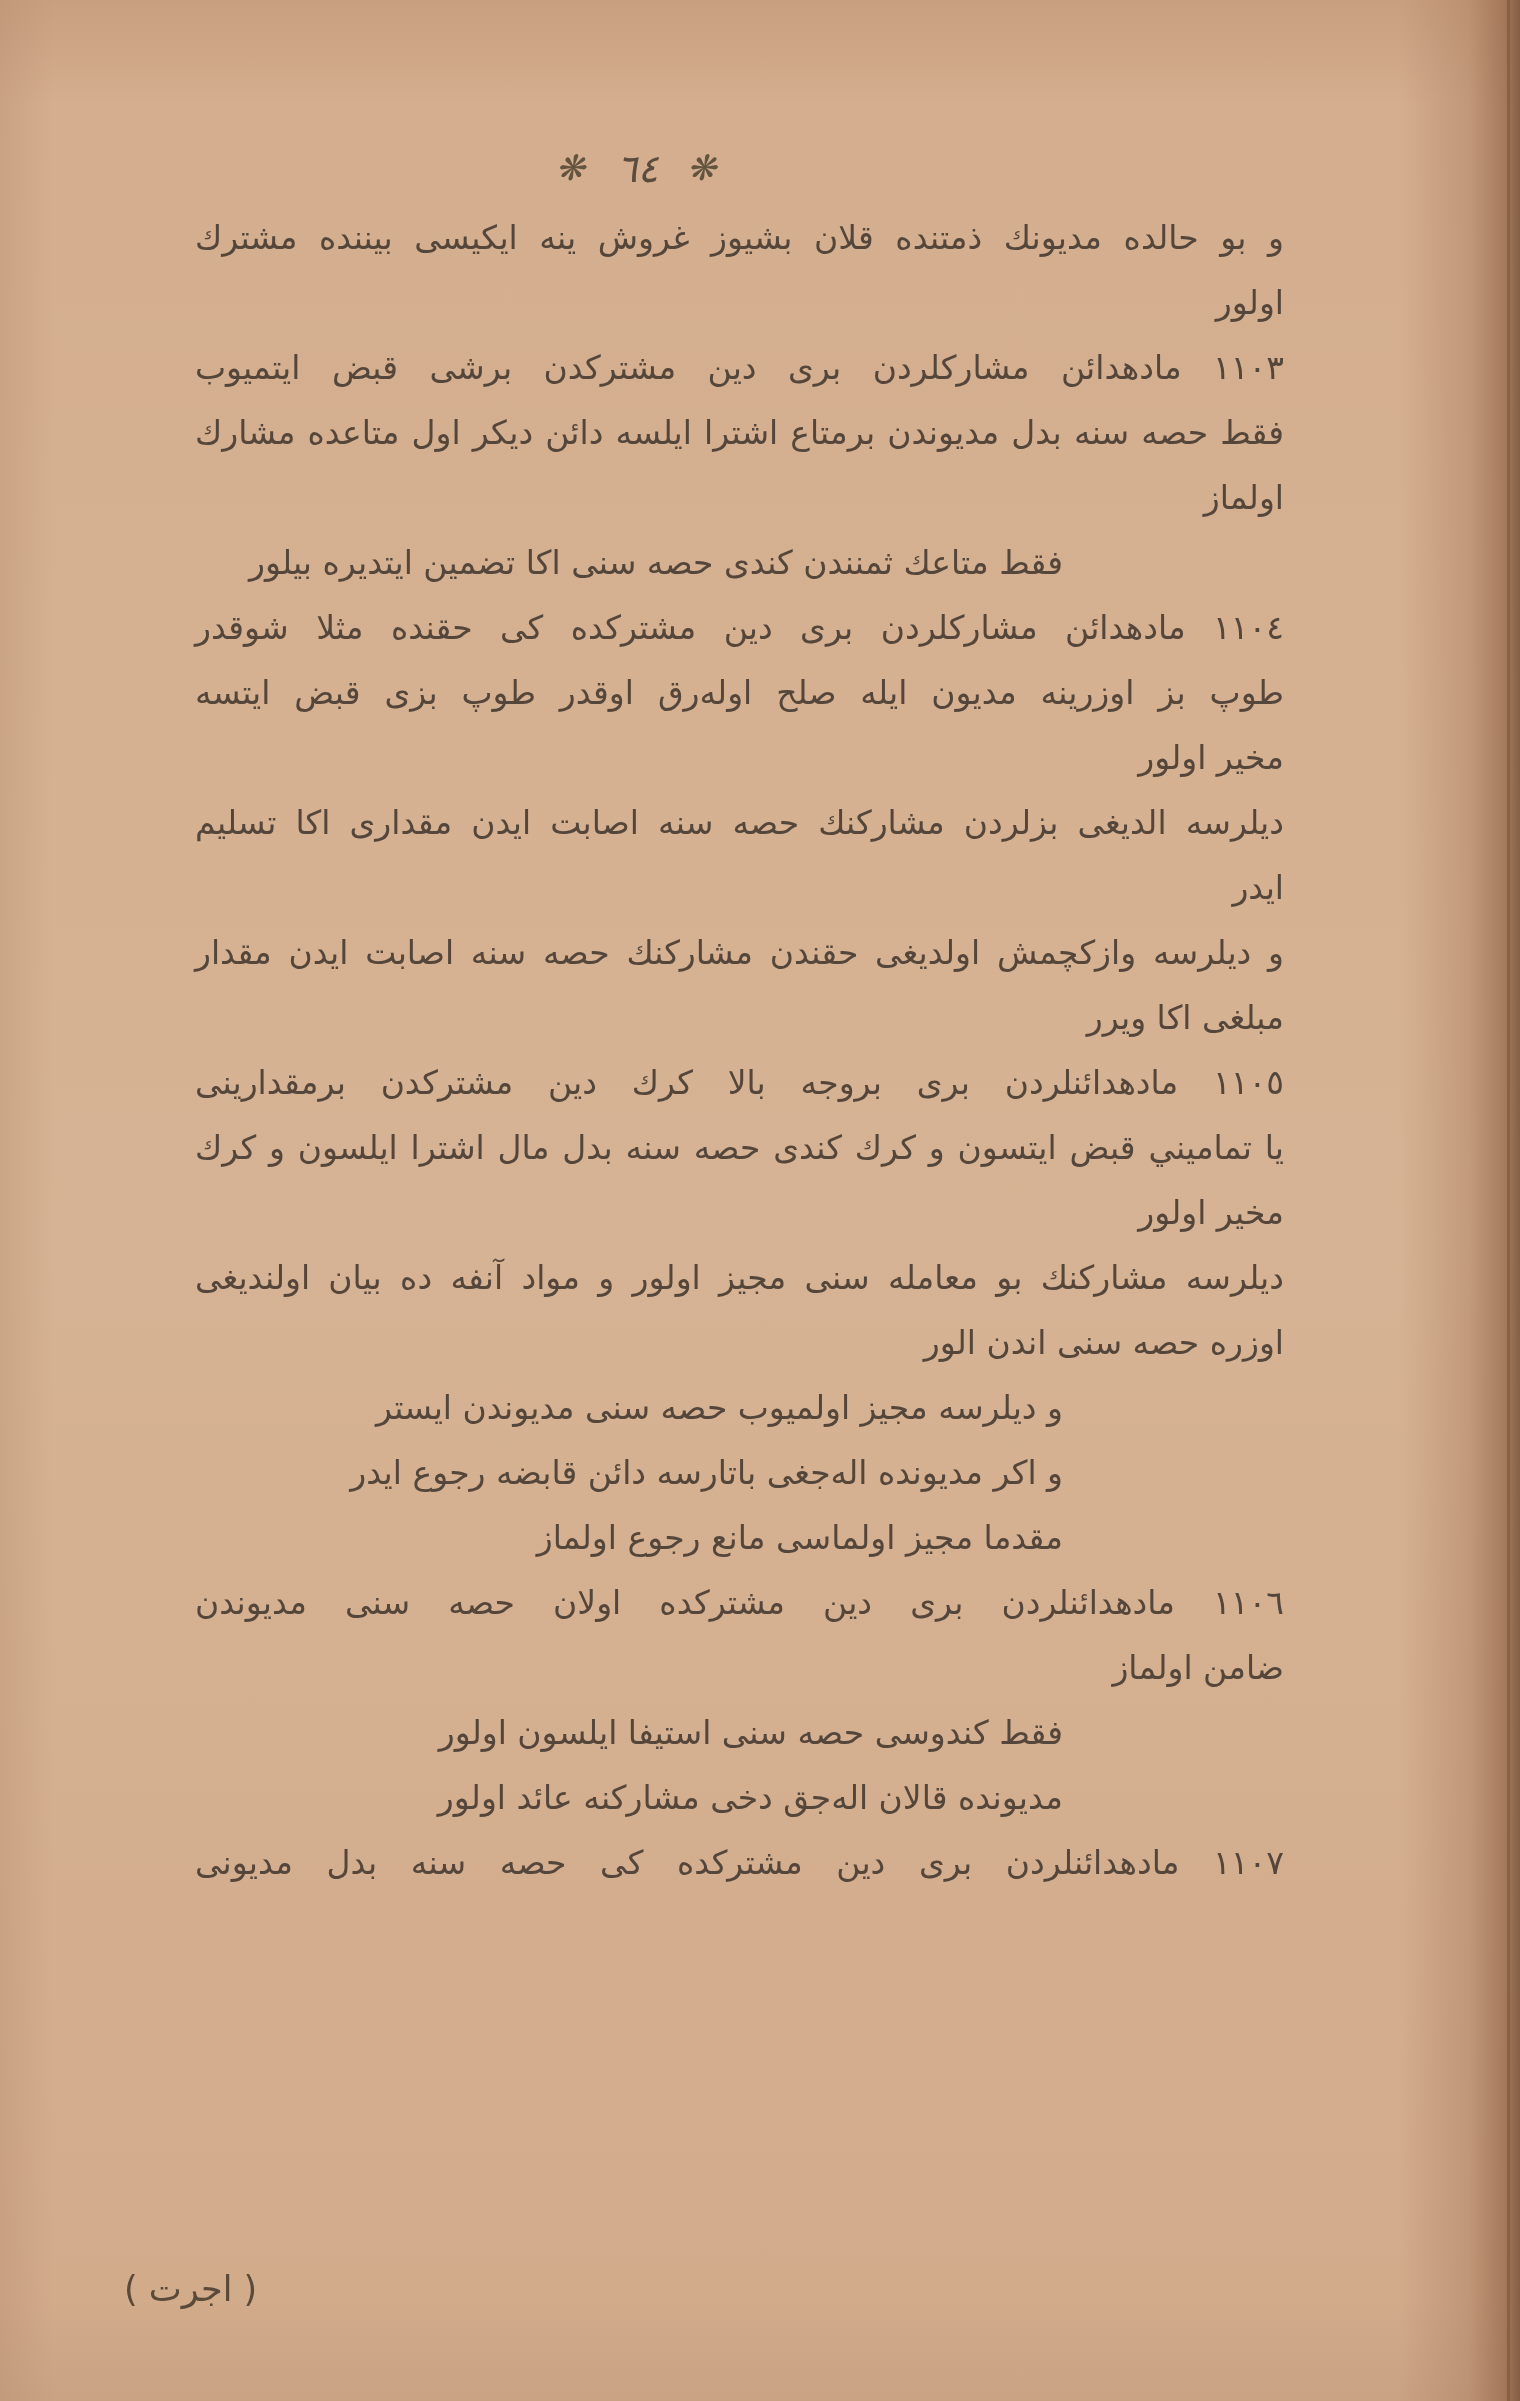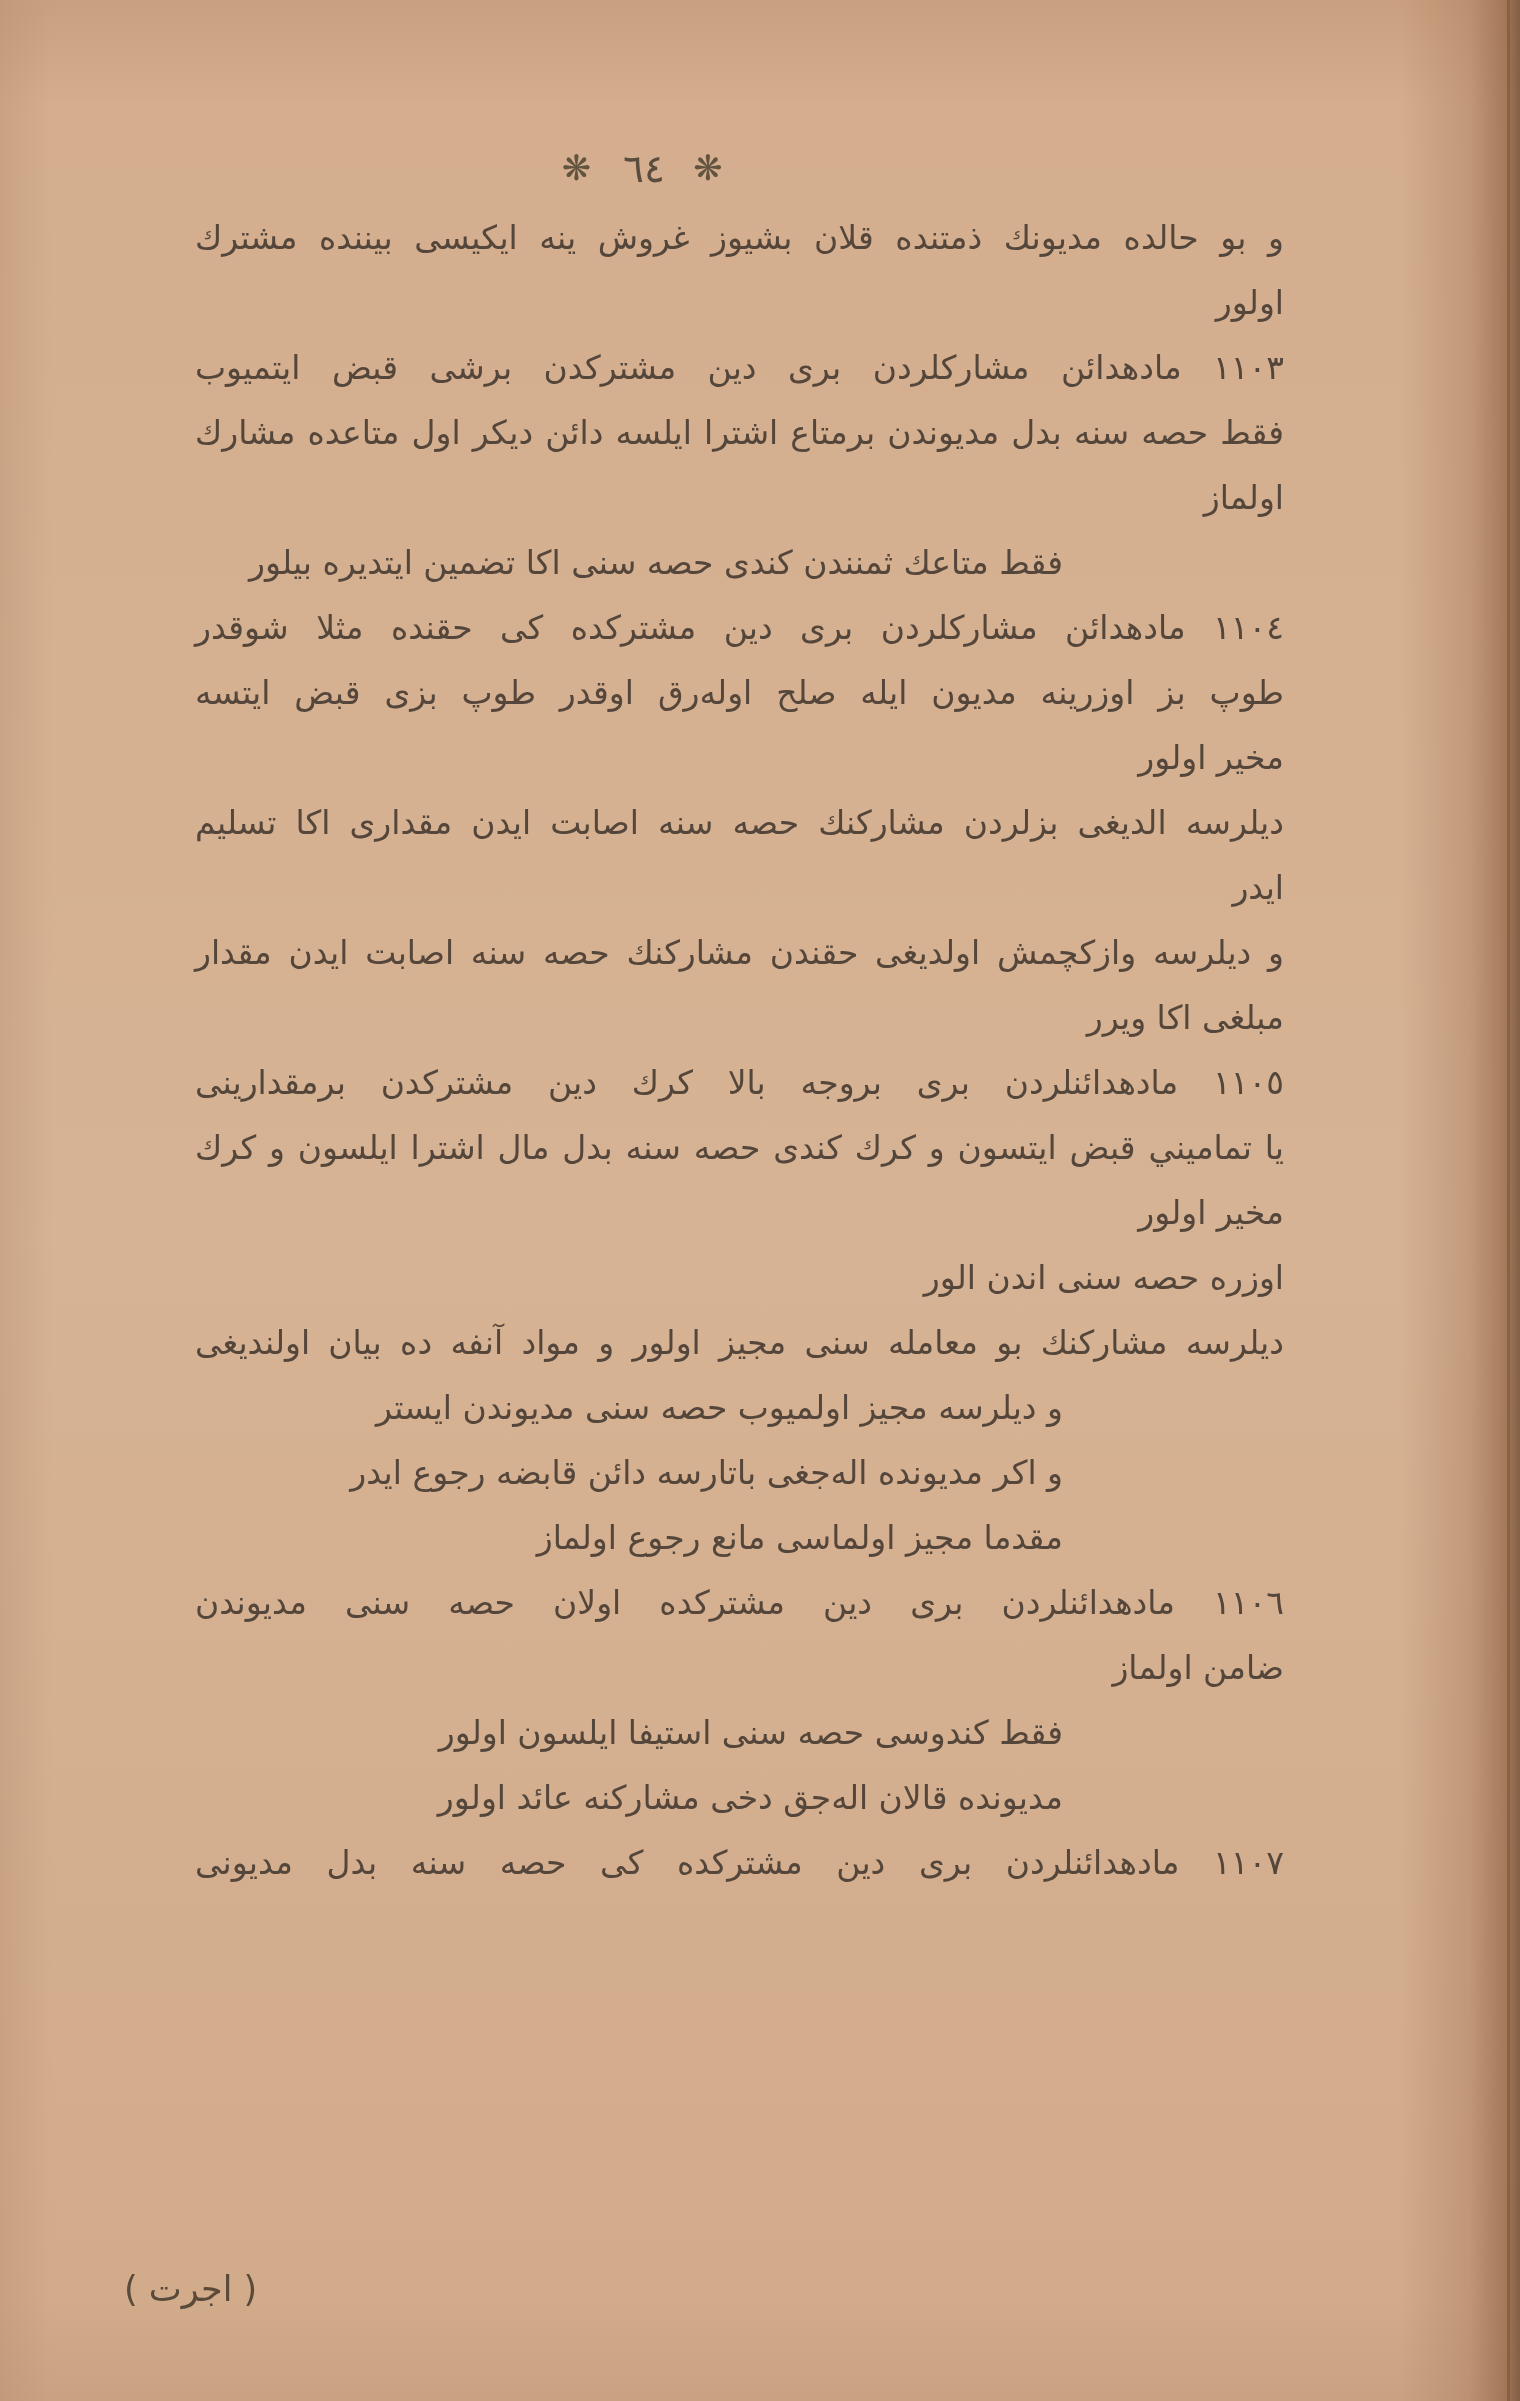--- a/index.html
+++ b/index.html
@@ -33,26 +33,27 @@
       top: 0;
       width: 3.5px;
       height: 2401px;
       background: rgba(120, 82, 55, 0.55);
     }
     .page-number {
       position: absolute;
       top: 142px;
       left: 549px;
       width: 177px;
-      text-align: right;
+      text-align: center;
       color: #5a4c3e;
       font-family: "DejaVu Serif", serif;
       font-size: 39px;
       letter-spacing: 3.5px;
       direction: rtl;
+      font-style: italic;
     }
     .page-number .ornament {
       font-size: 35px;
       color: #62543f;
       display: inline-block;
       vertical-align: middle;
     }
     .page-number .num {
       display: inline-block;
       vertical-align: middle;
@@ -119,22 +120,22 @@
       <div class="line"><span class="article-num">١١٠٤ ماده</span><span>دائن مشاركلردن برى دين مشتركده كى حقنده مثلا شوقدر</span></div>
       <div class="line"><span>طوپ بز اوزرينه مديون ايله صلح اولەرق اوقدر طوپ بزى قبض ايتسه</span></div>
       <div class="line short"><span>مخير اولور</span></div>
       <div class="line"><span>ديلرسه الديغى بزلردن مشاركنك حصه سنه اصابت ايدن مقدارى اكا تسليم</span></div>
       <div class="line short"><span>ايدر</span></div>
       <div class="line"><span>و ديلرسه وازكچمش اولديغى حقندن مشاركنك حصه سنه اصابت ايدن مقدار</span></div>
       <div class="line short"><span>مبلغى اكا ويرر</span></div>
       <div class="line"><span class="article-num">١١٠٥ ماده</span><span>دائنلردن برى بروجه بالا كرك دين مشتركدن برمقدارينى</span></div>
       <div class="line"><span>يا تماميني قبض ايتسون و كرك كندى حصه سنه بدل مال اشترا ايلسون و كرك</span></div>
       <div class="line short"><span>مخير اولور</span></div>
+      <div class="line"><span>ديلرسه مشاركنك بو معامله سنى مجيز اولور و مواد آنفه ده بيان اولنديغى</span></div>
       <div class="line short"><span>اوزره حصه سنى اندن الور</span></div>
-      <div class="line"><span>ديلرسه مشاركنك بو معامله سنى مجيز اولور و مواد آنفه ده بيان اولنديغى</span></div>
       <div class="line indent-mid"><span>و ديلرسه مجيز اولميوب حصه سنى مديوندن ايستر</span></div>
       <div class="line indent-mid"><span>و اكر مديونده الەجغى باتارسه دائن قابضه رجوع ايدر</span></div>
       <div class="line indent-mid"><span>مقدما مجيز اولماسى مانع رجوع اولماز</span></div>
       <div class="line"><span class="article-num">١١٠٦ ماده</span><span>دائنلردن برى دين مشتركده اولان حصه سنى مديوندن</span></div>
       <div class="line short"><span>ضامن اولماز</span></div>
       <div class="line indent-mid"><span>فقط كندوسى حصه سنى استيفا ايلسون اولور</span></div>
       <div class="line indent-mid"><span>مديونده قالان الەجق دخى مشاركنه عائد اولور</span></div>
       <div class="line"><span class="article-num">١١٠٧ ماده</span><span>دائنلردن برى دين مشتركده كى حصه سنه بدل مديونى</span></div>
     </div>
 

